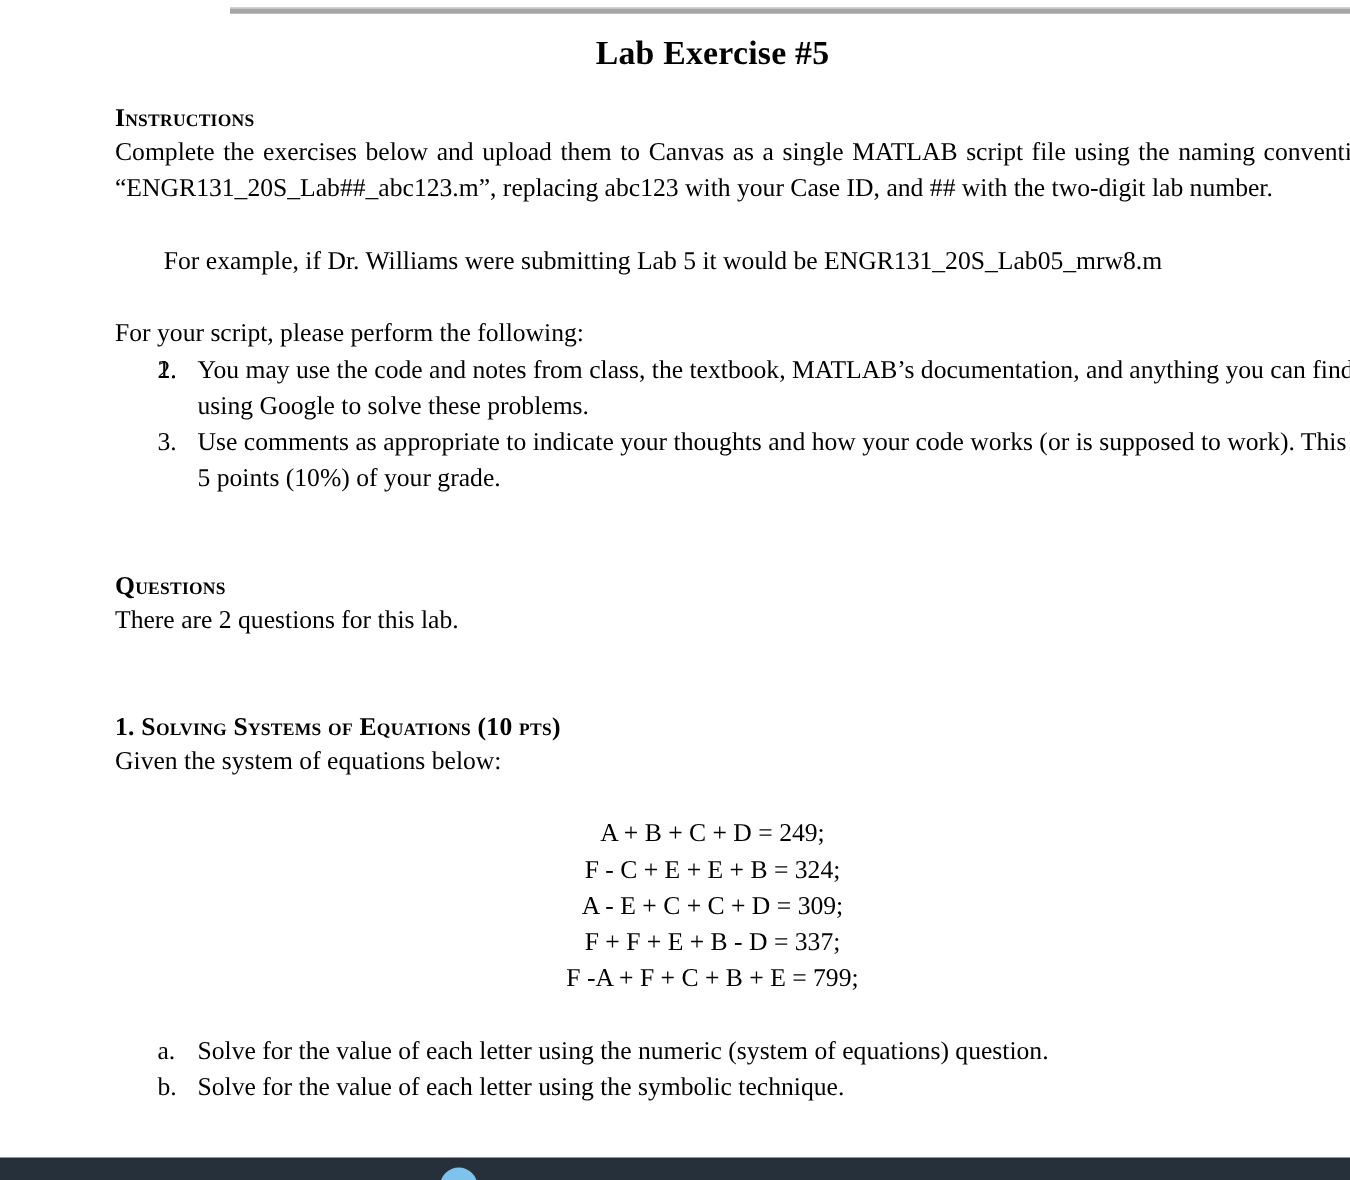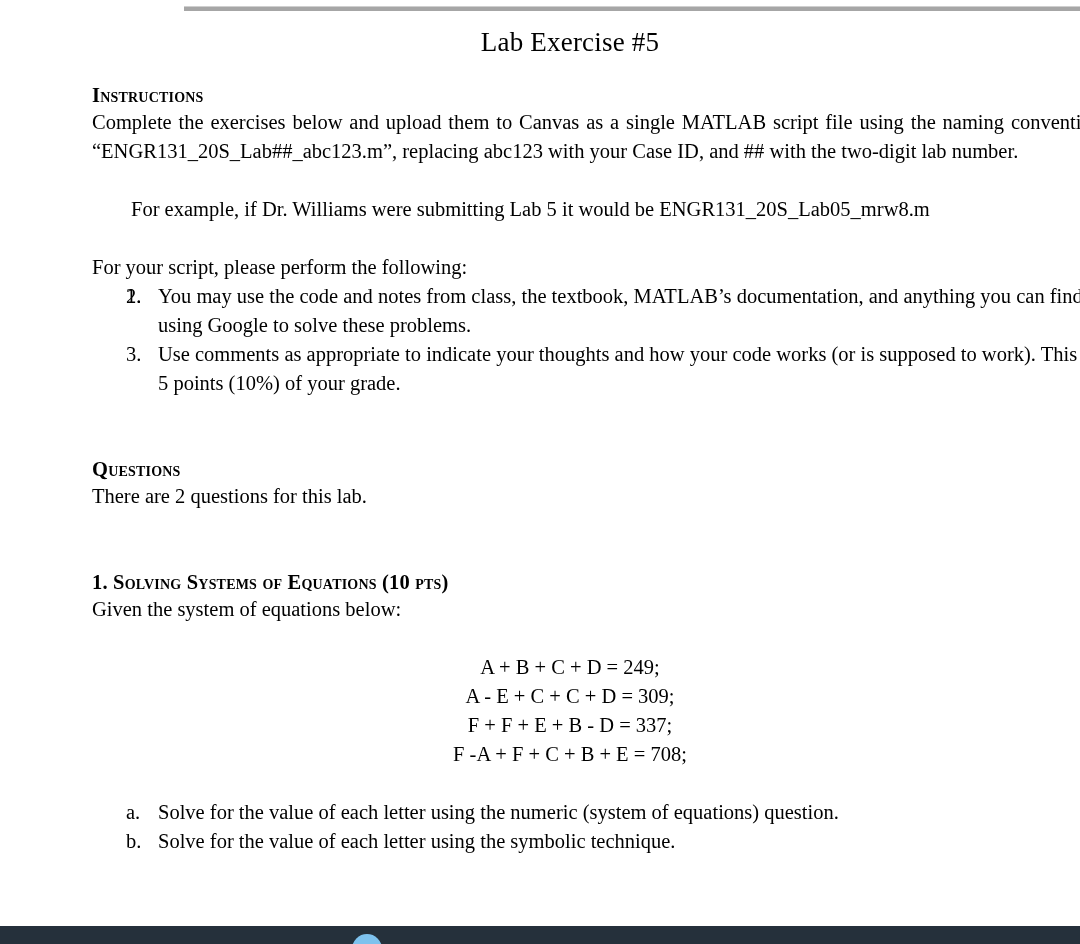--- a/index.html
+++ b/index.html
@@ -43,21 +43,21 @@
     width: 956px;
     height: 4px;
     background: #a6a6a6;
     border-top: 1px solid #cfcfcf;
   }
 
   .page-title {
     margin: 0;
     padding: 0;
     font-size: 27px;
-    font-weight: normal;
+    font-weight: bold;
     text-align: center;
     width: 956px;            
     line-height: 1.1;
     position: absolute;
     left: 0;
     top: 28px;
     letter-spacing: 0.2px;
   }
 
   .content {
@@ -217,23 +217,24 @@
       <div class="spacer-line"></div>
 
       <div class="heading-sc">1. Solving Systems of Equations (10 pts)</div>
 
       <p class="body noj">Given the system of equations below:</p>
 
       <div class="spacer-line"></div>
 
       <div class="equations">
         <p class="eq">A + B + C + D = 249;</p>
+        <p class="eq">F - C + E + E + B = 324;</p>
         <p class="eq">A - E + C + C + D = 309;</p>
         <p class="eq">F + F + E + B - D = 337;</p>
-        <p class="eq">F -A + F + C + B + E = 708;</p>
+        <p class="eq">F -A + F + C + B + E = 799;</p>
       </div>
 
       <div class="spacer-line"></div>
 
       <ol class="alpha-list">
         <li>
           <span class="marker">a.</span>
           <span>Solve for the value of each letter using the numeric (system of equations) question.</span>
         </li>
         <li>

